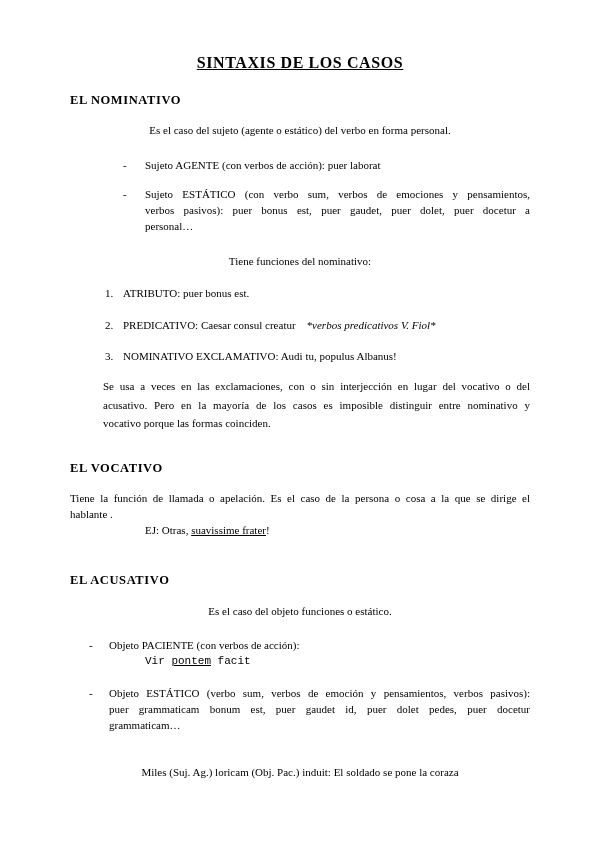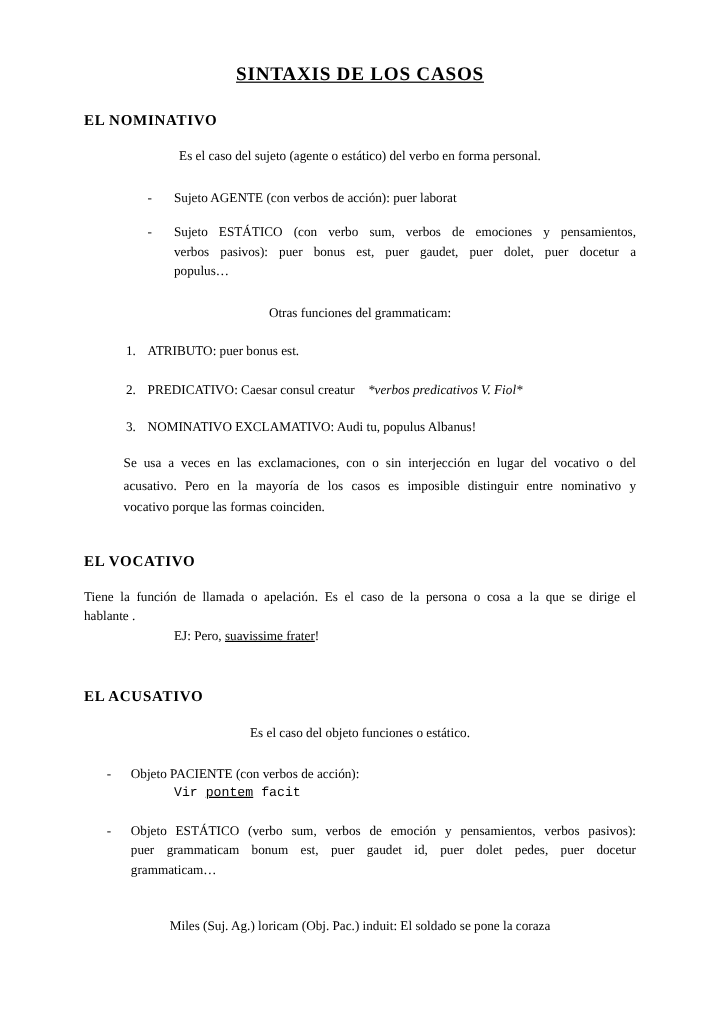--- a/index.html
+++ b/index.html
@@ -82,25 +82,25 @@
     <div class="bullet nb mt-19">
       <span class="mk">-</span>
       <div class="btext">Sujeto AGENTE (con verbos de acción): puer laborat</div>
     </div>
 
     <div class="bullet nb mt-13">
       <span class="mk">-</span>
       <div class="btext">
         <div class="jl">Sujeto ESTÁTICO (con verbo sum, verbos de emociones y pensamientos,</div>
         <div class="jl">verbos pasivos): puer bonus est, puer gaudet, puer dolet, puer docetur a</div>
-        <div>populus…</div>
+        <div>personal…</div>
       </div>
     </div>
 
-    <p class="para mt-19">Otras funciones del grammaticam:</p>
+    <p class="para mt-19">Tiene funciones del nominativo:</p>
 
     <div class="num mt-16">
       <span class="mk">1.</span>
       <div class="btext">ATRIBUTO: puer bonus est.</div>
     </div>
 
     <div class="num mt-16">
       <span class="mk">2.</span>
       <div class="btext">
         <span>PREDICATIVO: Caesar consul creatur</span><span class="ital ital-gap">*verbos predicativos V. Fiol*</span>
@@ -119,21 +119,21 @@
     </div>
 
     <h2 class="sec-heading mt-27">EL VOCATIVO</h2>
 
     <div class="mt-14">
       <div class="jl">Tiene la función de llamada o apelación. Es el caso de la persona o cosa a la que se dirige el</div>
       <div>hablante .</div>
     </div>
 
     <div class="ej-line">
-      <span>EJ: Pero, </span><span class="undl">suavissime frater</span><span>!</span>
+      <span>EJ: Otras, </span><span class="undl">suavissime frater</span><span>!</span>
     </div>
 
     <h2 class="sec-heading mt-34">EL ACUSATIVO</h2>
 
     <p class="para mt-15">Es el caso del objeto funciones o estático.</p>
 
     <div class="bullet ab mt-18">
       <span class="mk">-</span>
       <div class="btext">
         <div>Objeto PACIENTE (con verbos de acción):</div>

